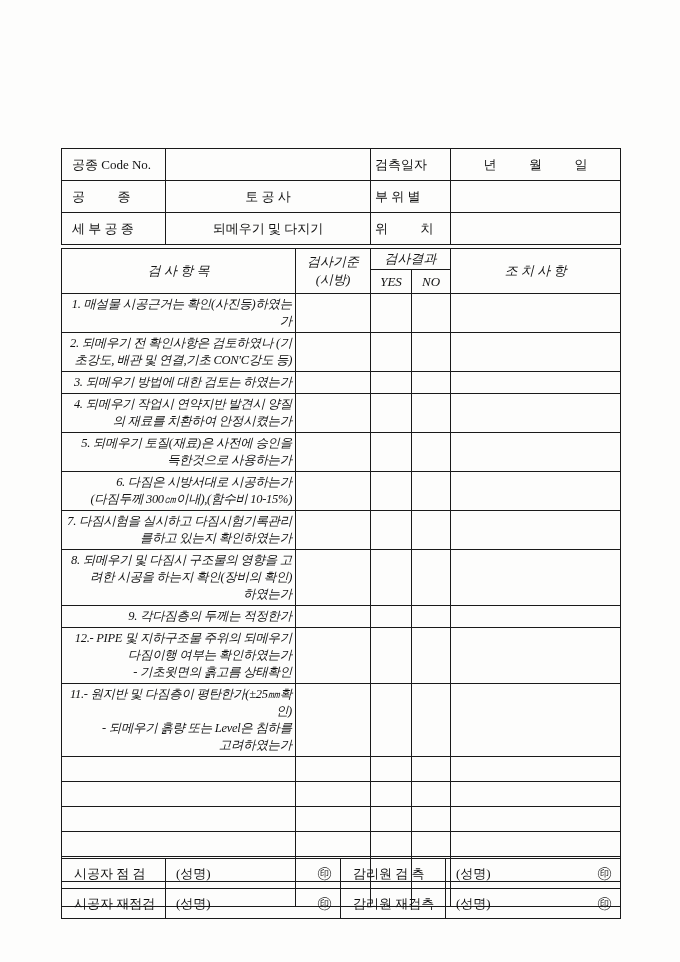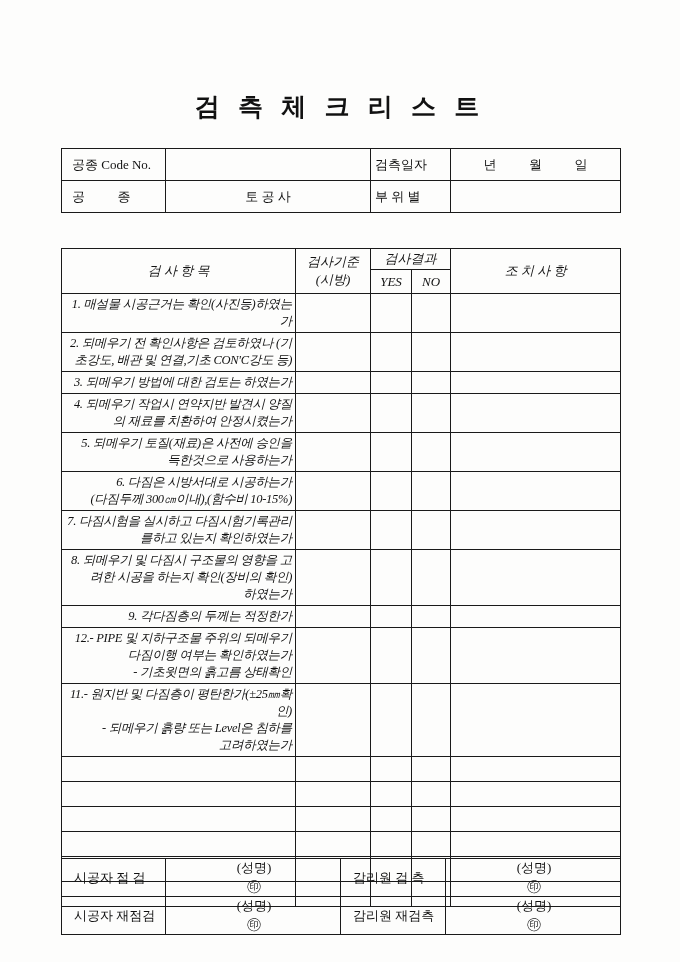--- a/index.html
+++ b/index.html
@@ -63,49 +63,53 @@
   .sig-table { position: absolute; top: 858px; left: 61px; width: 559px; }
   .sig-table td { height: 30px; }
   .sig-label { text-align: left; padding-left: 12px; white-space: pre; }
   .sig-name-cell { padding: 0; }
   .sig-name-inner {
     display: flex;
     justify-content: space-between;
     align-items: center;
     padding: 0 8px 0 10px;
     height: 100%;
-    flex-direction: column;
   }
   .stamp { font-size: 15px; }
 </style>
 </head>
 <body>
 
 <div class="page">
 
-  <div class="doc-title">검 측 체 크 리 스 트</div>
 
   <table class="info-table">
     <colgroup>
       <col style="width:104px">
         <col style="width:205px">
         <col style="width:80px">
         <col style="width:170px">
     </colgroup>
     <tbody>
         <tr>
       <td class="info-label">공종 Code No.</td>
       <td class="info-value"></td>
       <td class="info-label-r">검측일자</td>
       <td class="info-value">년          월          일</td>
     </tr>
     <tr>
       <td class="info-label">공          종</td>
       <td class="info-value">토 공 사</td>
       <td class="info-label-r">부 위 별</td>
+      <td class="info-value"></td>
+    </tr>
+    <tr>
+      <td class="info-label">세 부 공 종</td>
+      <td class="info-value">되메우기 및 다지기</td>
+      <td class="info-label-r">위          치</td>
       <td class="info-value"></td>
     </tr>
   </tbody>
     </table>
 
   <table class="check-table">
     <colgroup>
       <col style="width:234px">
         <col style="width:75px">
         <col style="width:41px">

